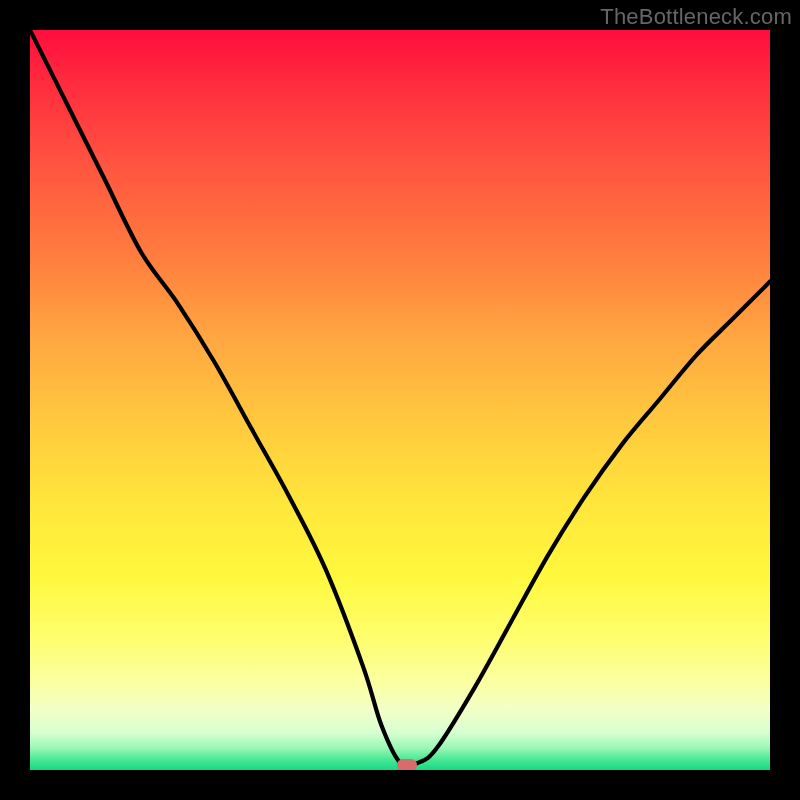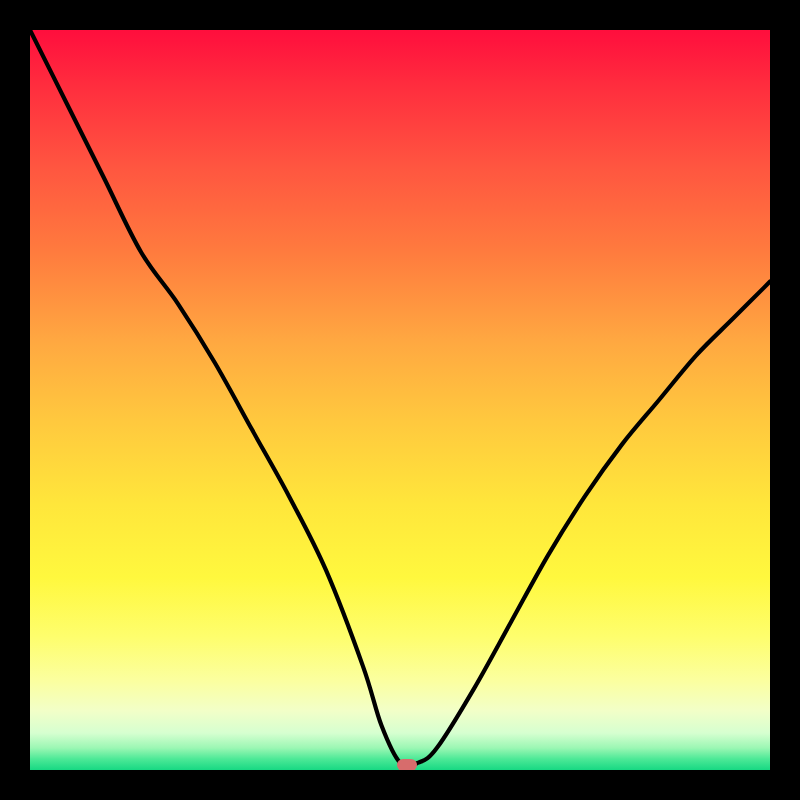--- a/index.html
+++ b/index.html
@@ -77,20 +77,21 @@
     border-radius: 6px;
     transform: translate(-50%, -50%);
     z-index: 3;
   }
 </style>
 </head>
 <body>
 
 <div class="frame">
 
+  <div class="attribution">TheBottleneck.com</div>
 
   <div class="plot-area">
     <div class="gradient"></div>
 
     <svg class="curve" viewBox="0 0 740 740" preserveAspectRatio="none">
       <path id="curve-path" fill="none" stroke="#000" stroke-width="4.2" stroke-linecap="round" stroke-linejoin="round" d="M 0.0 0.0 C 6.2 12.3, 24.7 49.3, 37.0 74.0 C 49.3 98.7, 61.7 123.3, 74.0 148.0 C 86.3 172.7, 98.7 201.0, 111.0 222.0 C 123.3 243.0, 135.7 255.3, 148.0 273.8 C 160.3 292.3, 172.7 312.0, 185.0 333.0 C 197.3 354.0, 209.7 377.4, 222.0 399.6 C 234.3 421.8, 246.7 442.8, 259.0 466.2 C 271.3 489.6, 283.7 511.8, 296.0 540.2 C 308.3 568.6, 323.8 610.5, 333.0 636.4 C 342.3 662.3, 345.3 679.6, 351.5 695.6 C 357.7 711.6, 363.8 726.4, 370.0 732.6 C 376.2 738.8, 382.3 735.1, 388.5 732.6 C 394.7 730.1, 397.8 730.1, 407.0 717.8 C 416.3 705.5, 431.7 679.6, 444.0 658.6 C 456.3 637.6, 468.7 614.2, 481.0 592.0 C 493.3 569.8, 505.7 546.4, 518.0 525.4 C 530.3 504.4, 542.7 484.7, 555.0 466.2 C 567.3 447.7, 579.7 430.4, 592.0 414.4 C 604.3 398.4, 616.7 384.8, 629.0 370.0 C 641.3 355.2, 653.7 339.2, 666.0 325.6 C 678.3 312.0, 690.7 300.9, 703.0 288.6 C 715.3 276.3, 733.8 257.8, 740.0 251.6"></path>
     </svg>
 
     <div class="marker" id="marker" style="left: 377.4px; top: 734.82px; background: rgb(215, 108, 108);"></div>
   </div>

